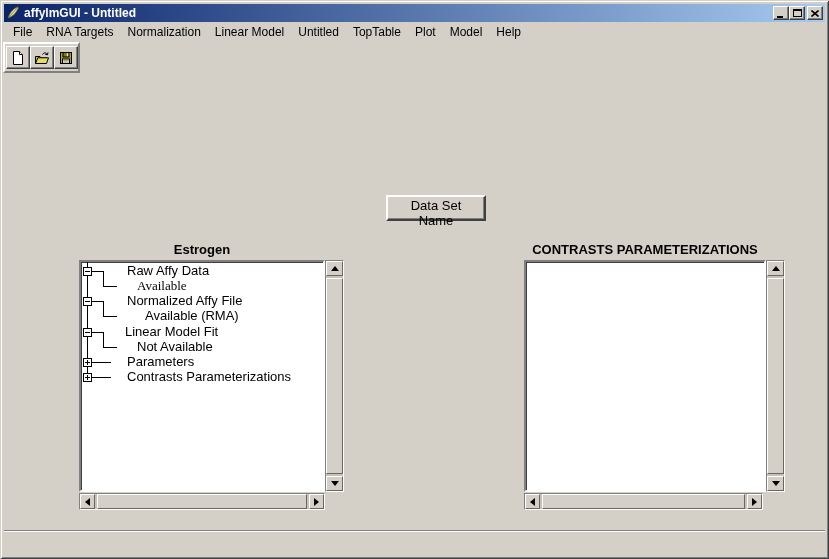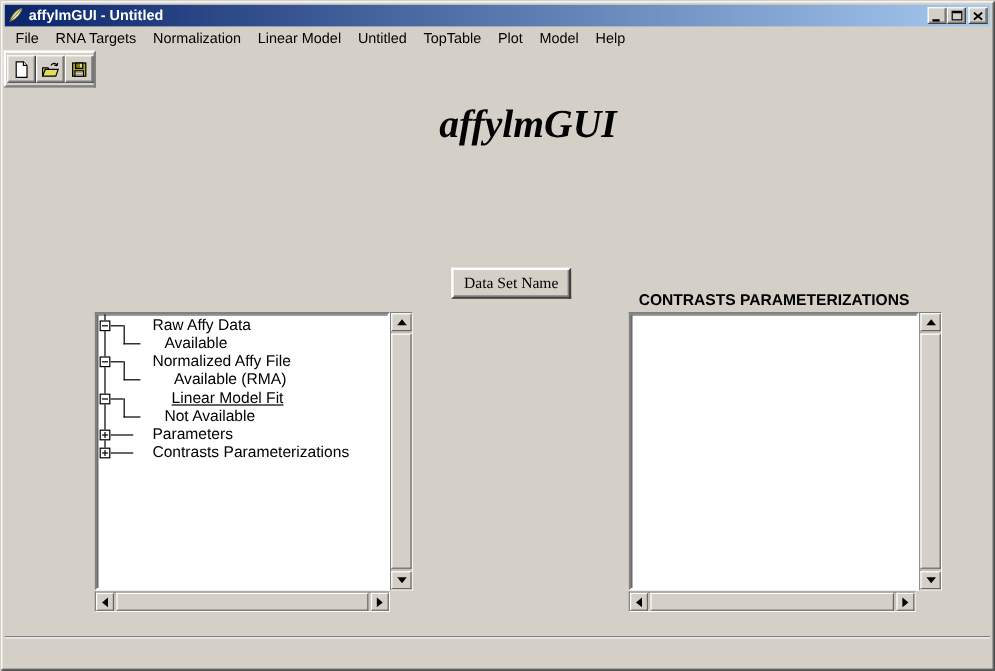--- a/index.html
+++ b/index.html
@@ -51,25 +51,24 @@
     display:flex; align-items:center; justify-content:center;
   }
 
   
   .app-title {
     position:absolute; left:366px; top:86px; white-space:nowrap;
     font-family:"Liberation Serif", serif; font-style:italic; font-weight:bold; font-size:33px;
   }
   .welcome { position:absolute; left:198px; top:137px; font-size:13.5px; white-space:nowrap; }
   .dataset-btn {
-    position:absolute; left:376px; top:195px; width:100px; height:26px;
-    background:#d4d0c8; font-size:13px; font-family:Liberation Serif, serif; color:#000;
+    position:absolute; left:386px; top:195px; width:100px; height:26px;
+    background:#d4d0c8; font-size:13px; font-family:Liberation Sans, sans-serif; color:#000;
     border:2px solid; border-color:#ffffff #404040 #404040 #ffffff;
     box-shadow: inset -1px -1px 0 #808080;
-    margin-top: 28px;
   }
 
   
   .panel-header { position:absolute; top:242px; font-weight:bold; font-size:13px; text-align:center; white-space:nowrap; }
   .panel-header.left  { left:79px;  width:246px; }
   .panel-header.right { left:524px; width:242px; }
 
   .listbox {
     position:absolute; background:#ffffff;
     border:2px solid; border-color:#808080 #ffffff #ffffff #808080;
@@ -94,23 +93,23 @@
   .l7  { left:11px; top:100px; width:19px; height:1px; }
   .l8  { left:11px; top:115px; width:19px; height:1px; }
 
   .tbox { position:absolute; left:2px; width:9px; height:9px; background:#fff; border:1px solid #000; }
   .b1 { top:5px; } .b3 { top:35px; } .b5 { top:66px; } .b7 { top:96px; } .b8 { top:111px; }
   .tbox .hb { position:absolute; left:1px; top:3px; width:5px; height:1px; background:#000; }
   .tbox .vb { position:absolute; left:3px; top:1px; width:1px; height:5px; background:#000; display:none; }
   .tbox.collapsed .vb { display:block; }
 
   .trow { position:absolute; white-space:nowrap; line-height:14px; }
-  .tr1 { left:46px; top:2px; }  .tr2 { left:56px; top:17px; }
+  .tr1 { left:46px; top:2px; }  .tr2 { left:56px; top:17px;font-family:Liberation Serif, serif; }
   .tr3 { left:46px; top:32px; } .tr4 { left:64px; top:47px; }
-  .tr5 { left:62px; top:63px;text-decoration:underline; } .tr6 { left:56px; top:78px; }
+  .tr5 { left:44px; top:63px; } .tr6 { left:56px; top:78px; }
   .tr7 { left:46px; top:93px; } .tr8 { left:46px; top:108px; }
 
   
   .vscroll, .hscroll {
     position:absolute; background:#c6c2b9; display:flex;
     border:1px solid; border-color:#808080 #ffffff #ffffff #808080;
   }
   .vscroll { flex-direction:column; width:19px; }
   .hscroll { flex-direction:row; height:17px; }
   .vscroll.left  { left:325px; top:260px; height:232px; }
@@ -197,23 +196,23 @@
       <svg width="16" height="16" viewBox="0 0 16 16">
         <rect x="2.5" y="2.5" width="11" height="11" fill="#aaa520" stroke="#000"></rect>
         <rect x="5" y="2.5" width="6" height="4.5" fill="#7e7a18" stroke="#000"></rect>
         <rect x="8.8" y="3.2" width="1.4" height="3" fill="#e8e4c8"></rect>
         <rect x="4.5" y="9" width="7" height="4.5" fill="#e8e4c8" stroke="#000"></rect>
         <path d="M5.5,10.5 h5 M5.5,12 h5" stroke="#8a8668" stroke-width="0.7"></path>
       </svg>
     </button>
   </div>
 
-  <div class="app-title">affylmGUI</div>
   <button class="dataset-btn">Data Set Name</button>
 
+  <div class="panel-header left">Estrogen</div>
   <div class="listbox left">
     <div class="tree">
       <i class="tline trunk"></i>
       <i class="tline g1p"></i>
       <i class="tline g1v"></i>
       <i class="tline g1c"></i>
       <i class="tline g2p"></i>
       <i class="tline g2v"></i>
       <i class="tline g2c"></i>
       <i class="tline g3p"></i>

